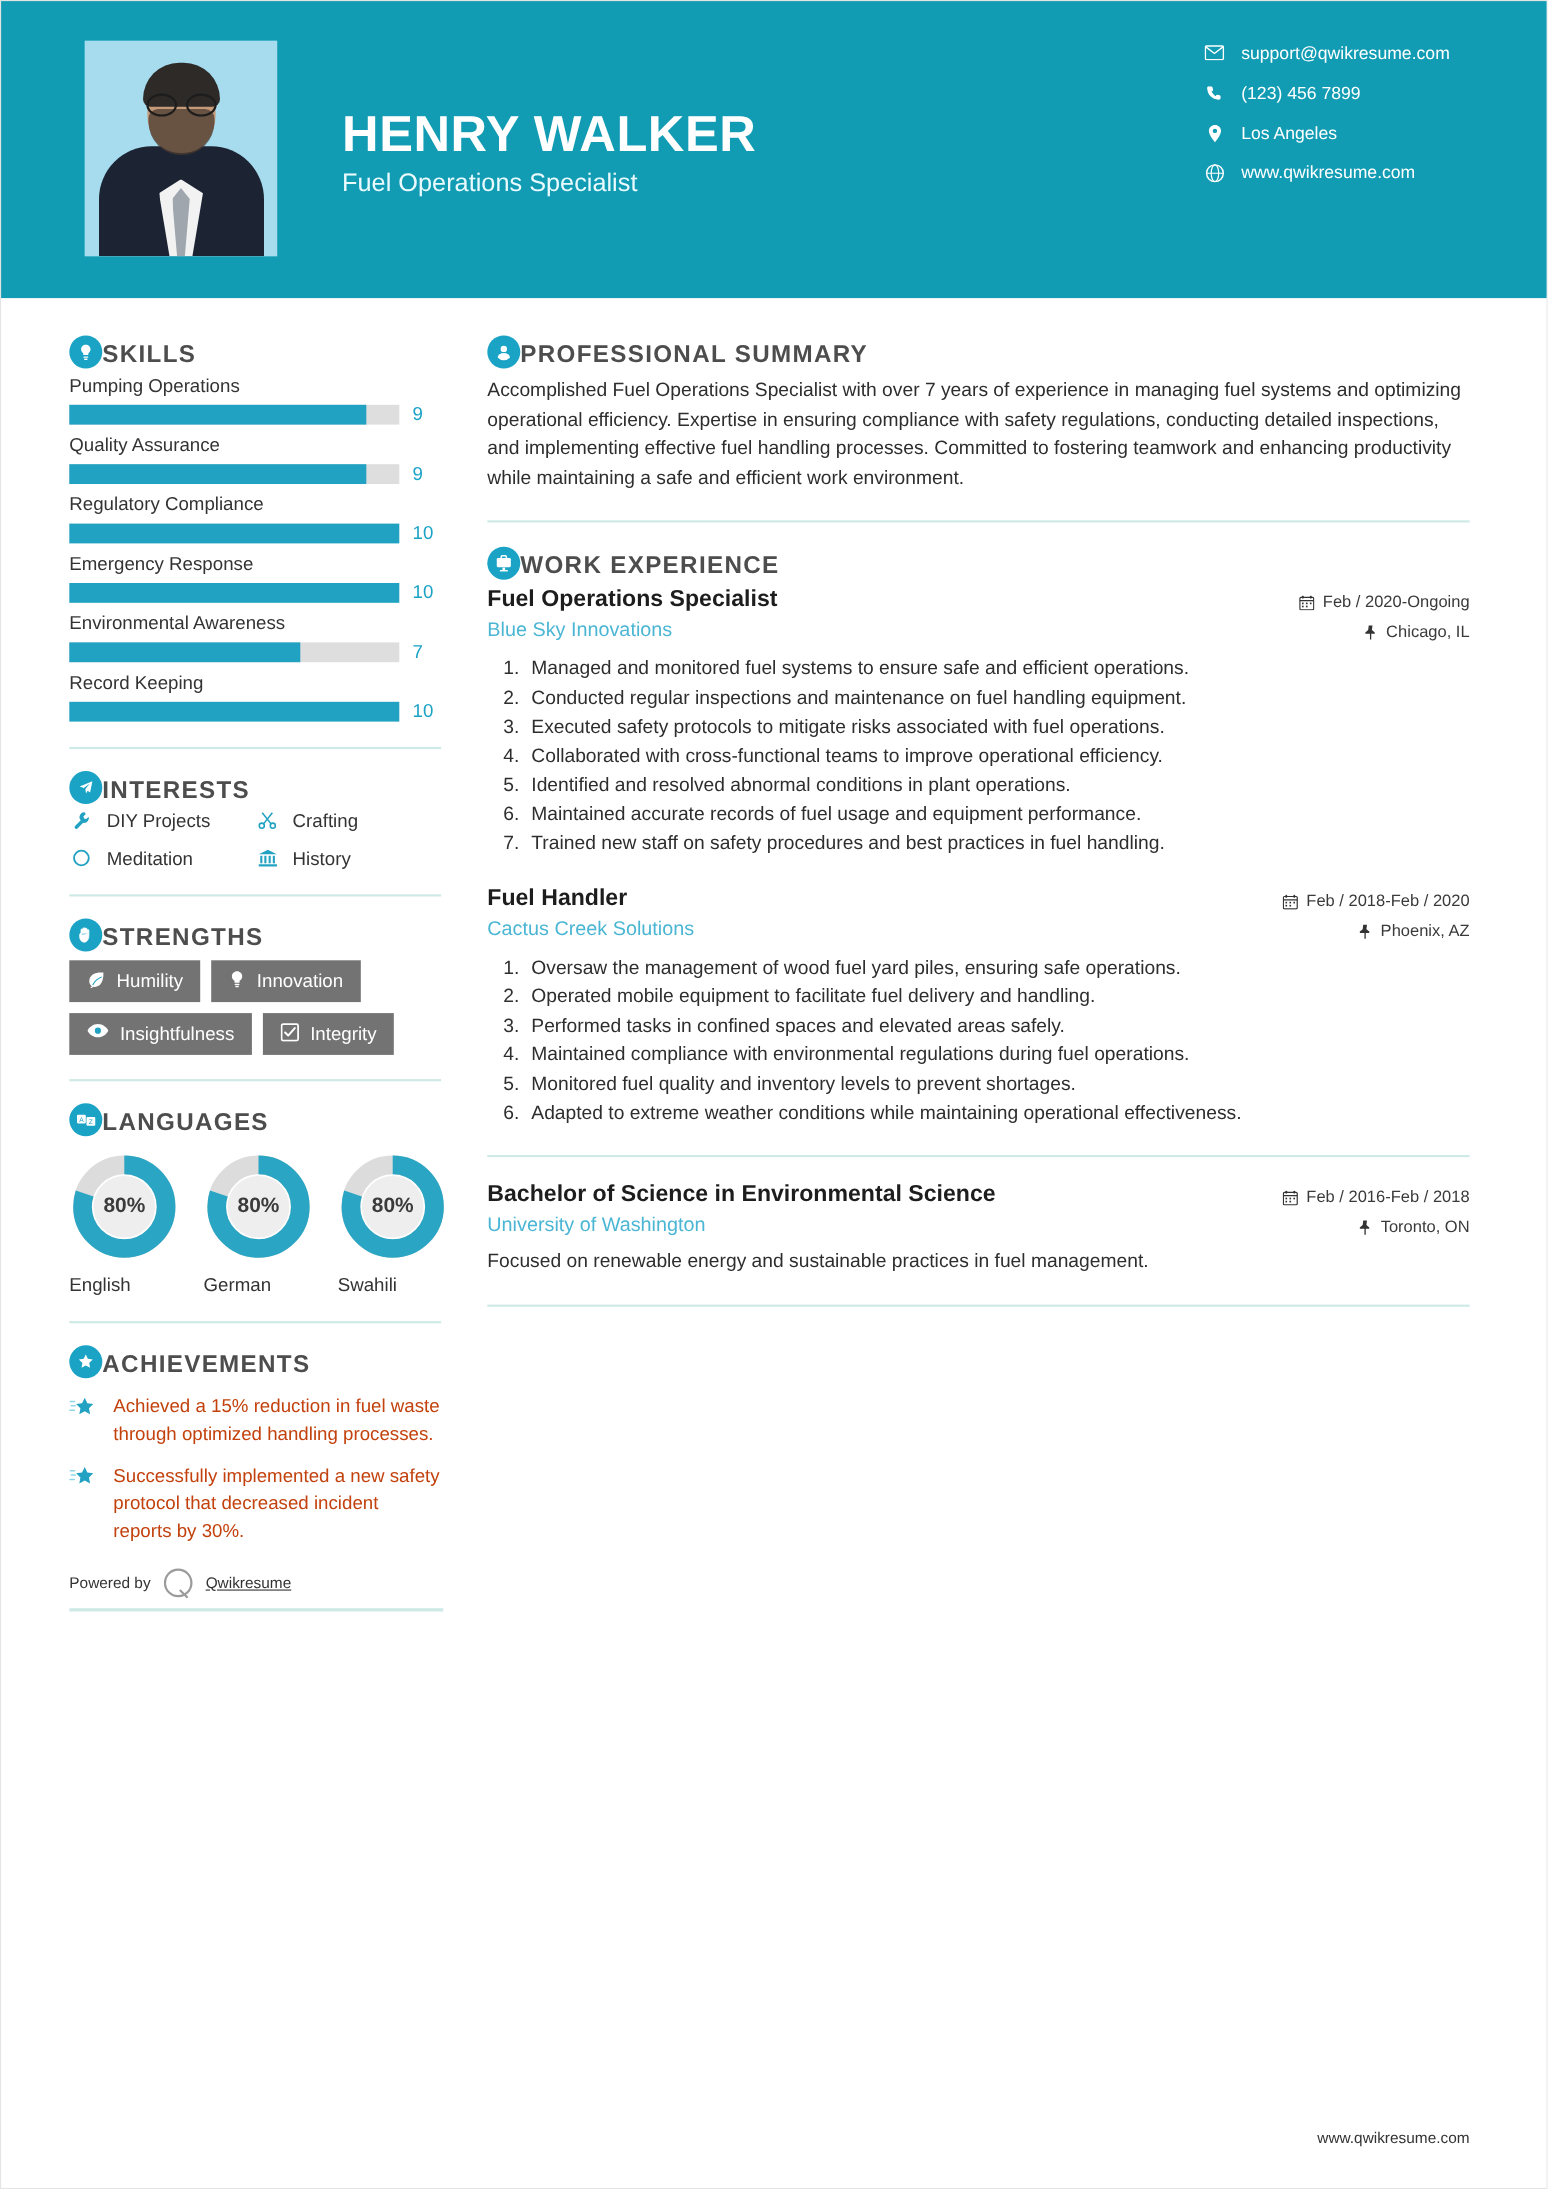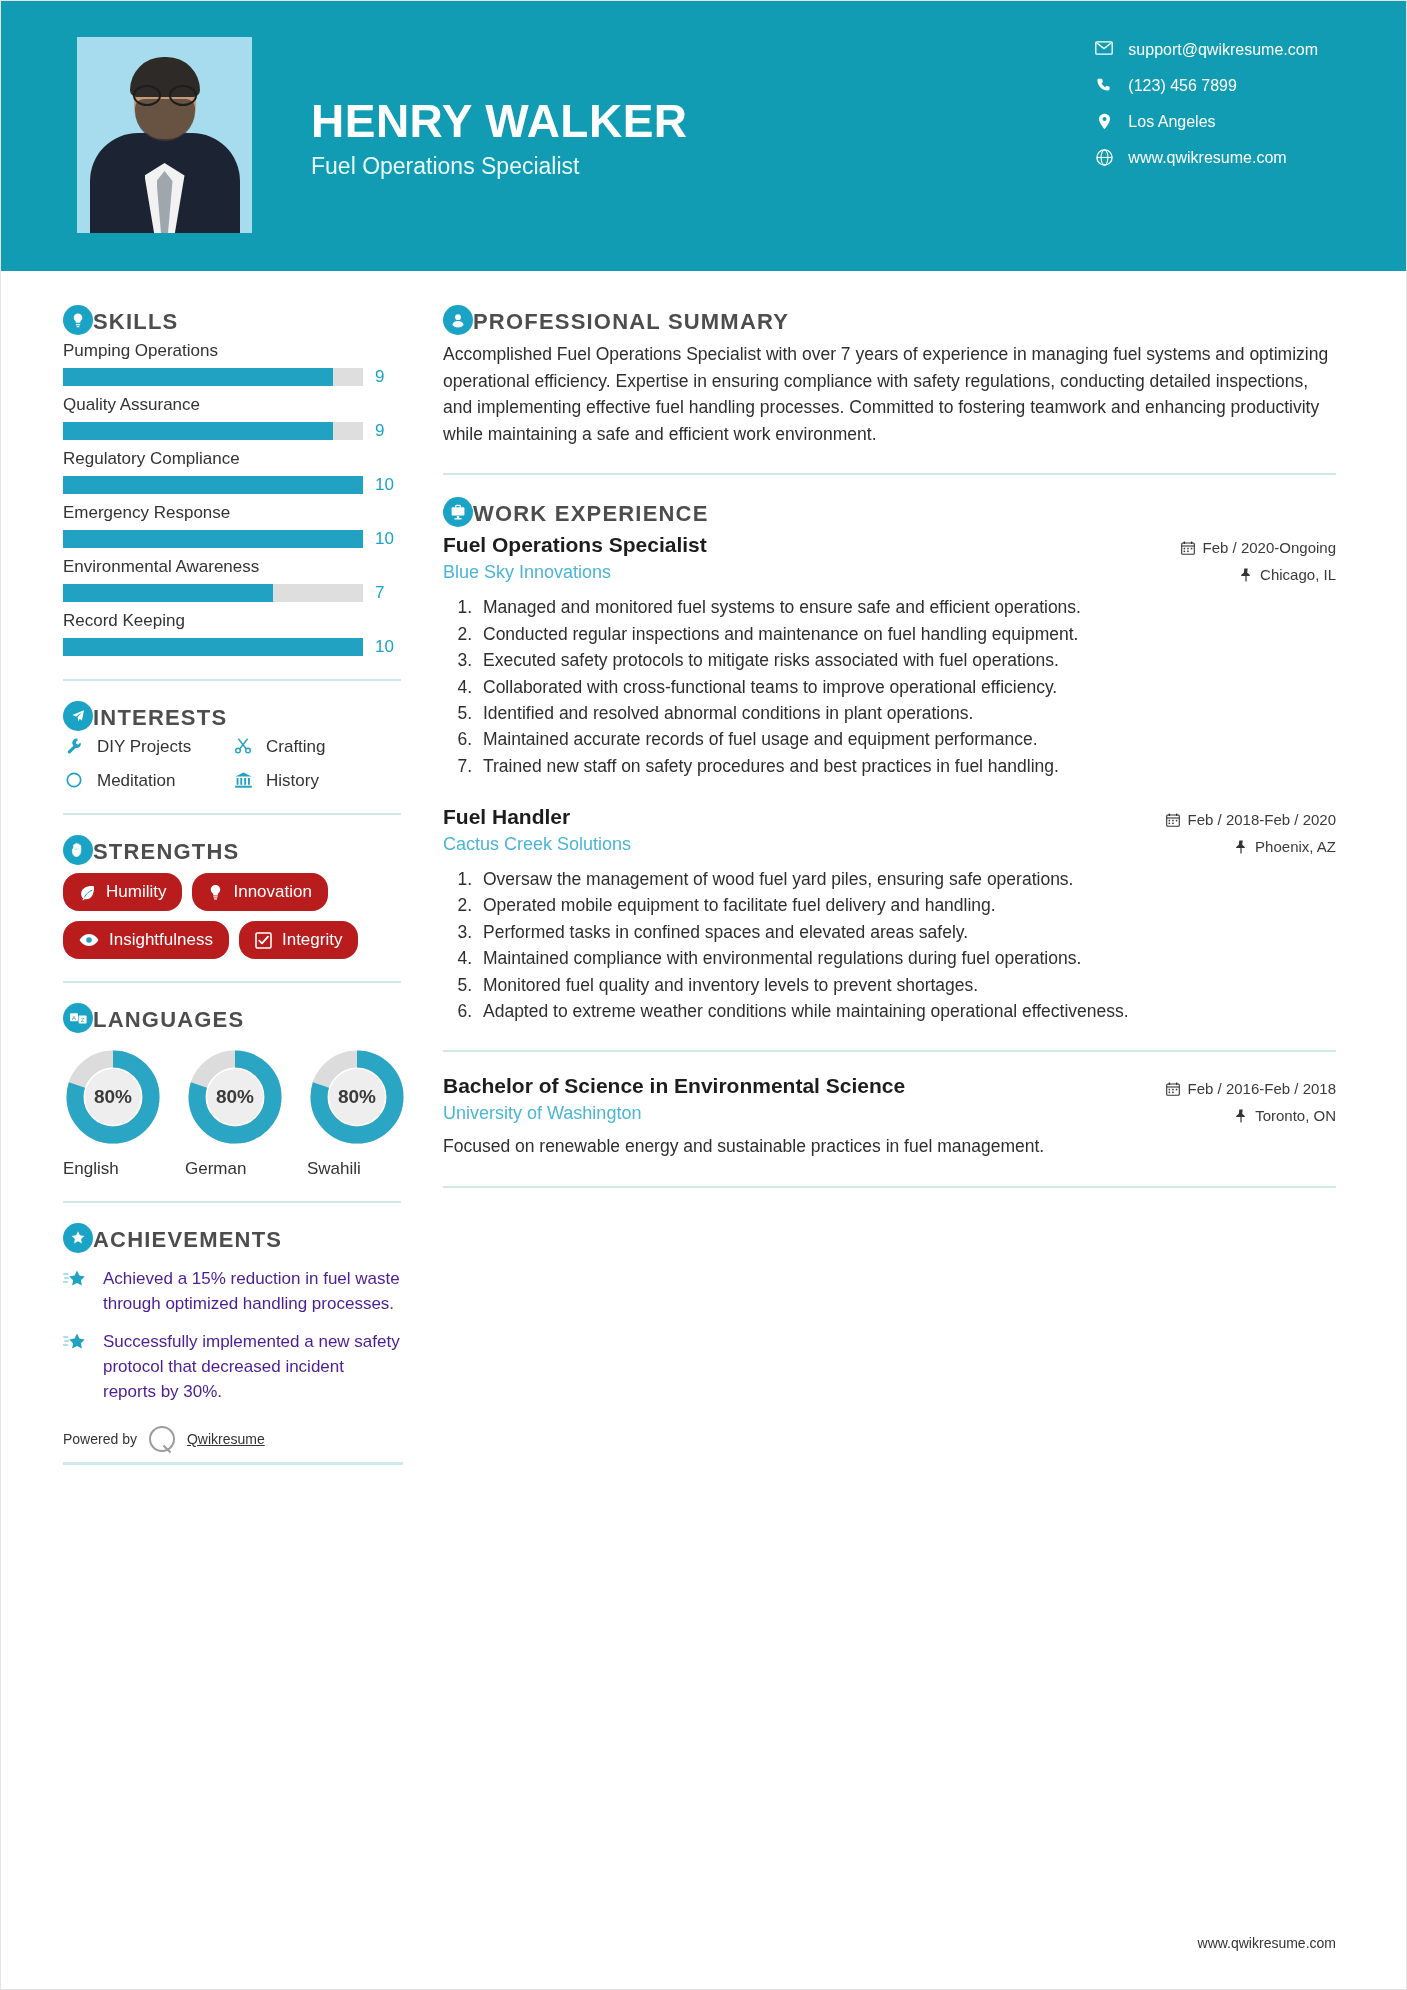--- a/index.html
+++ b/index.html
@@ -143,40 +143,40 @@
   
   .interest-grid {
     display:grid; grid-template-columns: 1fr 1fr; row-gap:14px; margin-top:4px;
   }
   .interest-item { display:flex; align-items:flex-start; gap:12px; font-size:17px; color:#333; }
   .i-ico { width:22px; display:flex; justify-content:center; flex:0 0 22px; }
 
   
   .strength-wrap { display:flex; flex-wrap:wrap; gap:10px; margin-top:8px; }
   .strength-chip {
-    background:#b91c1c; color:#fff; font-size:17px;
-    padding:9px 16px; display:flex; align-items:center; gap:10px;border-radius:16px;
+    background:#737373; color:#fff; font-size:17px;
+    padding:9px 16px; display:flex; gap:10px;
   }
   .strength-chip svg { display:block; flex:0 0 auto; }
 
   
   .lang-row { display:flex; gap:22px; margin-top:14px; }
   .lang-item { width:100px; text-align:left; }
   .donut { position:relative; width:100px; height:100px; margin:0 auto; }
   .donut svg { display:block; transform:rotate(-90deg); }
   .donut-label {
     position:absolute; inset:0; display:flex; align-items:center; justify-content:center;
     font-size:19px; font-weight:700; color:#3b3b3b;
   }
   .lang-name { margin-top:12px; font-size:17px; color:#333; }
 
   
   .ach-item { display:flex; gap:14px; margin-top:14px; }
   .ach-ico { flex:0 0 26px; padding-top:2px; }
-  .ach-text { font-size:17px; line-height:1.45; color:#4c1d95; }
+  .ach-text { font-size:17px; line-height:1.45; color:#c2410c; }
 
   
   .powered {
     display:flex; align-items:center; gap:12px; margin-top:22px;
     font-size:14px; color:#333;
   }
   .powered a { color:#333; text-decoration:underline; }
   .q-logo {
     width:26px; height:26px; border:2px solid #9b9b9b; border-radius:50%;
     position:relative;

